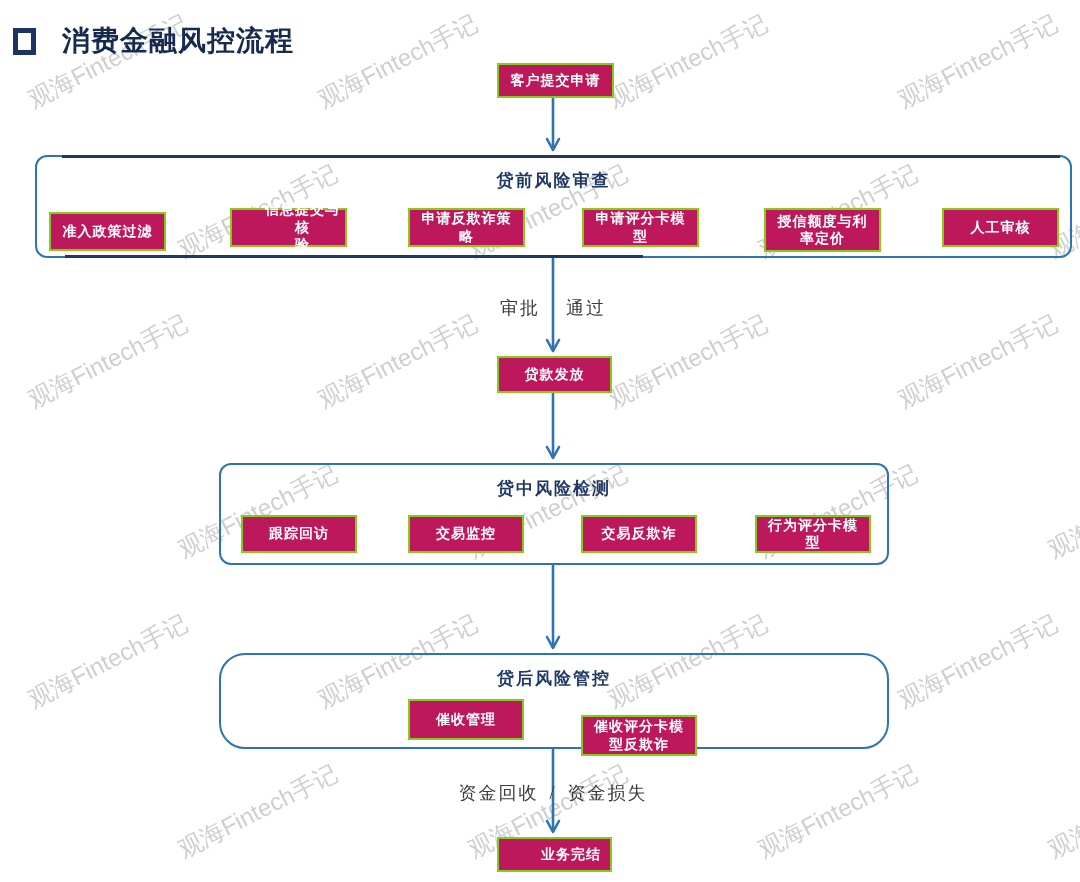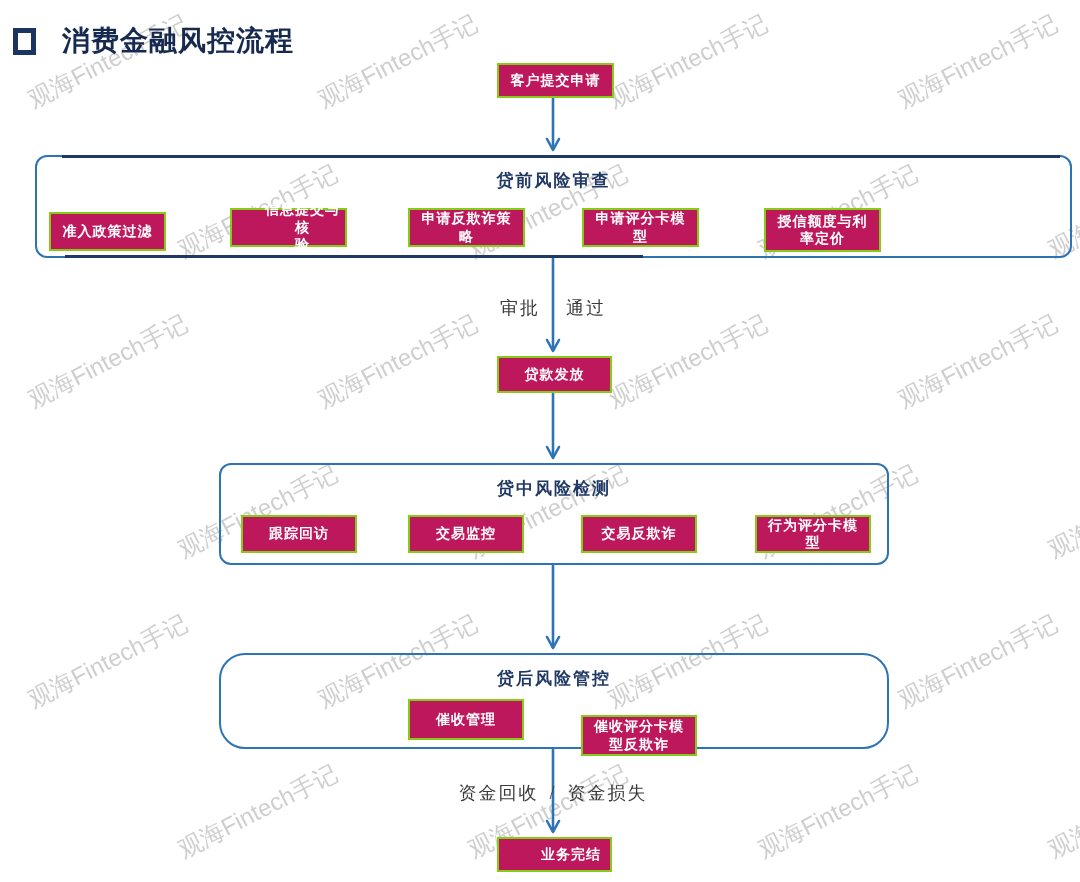--- a/index.html
+++ b/index.html
@@ -108,20 +108,21 @@
     <div class="stage-title">贷前风险审查</div>
     <div class="node" style="left:12px; top:55px;width:117px;height:39px;">准入政策过滤</div>
     <div class="node" style="left:193px;top:51px;width:117px;height:39px;padding-left:28px;">信息提交与核
 验</div>
     <div class="node" style="left:371px;top:51px;width:117px;height:39px;">申请反欺诈策
 略</div>
     <div class="node" style="left:545px;top:51px;width:117px;height:39px;">申请评分卡模
 型</div>
     <div class="node" style="left:727px;top:51px;width:117px;height:44px;">授信额度与利
 率定价</div>
+    <div class="node" style="left:905px;top:51px;width:117px;height:39px;">人工审核</div>
   </section>
 
   <div class="flow-label" style="left:433px;top:296px;width:240px;">
     <span>审批</span>
     <span class="gap-wide"></span>
     <span>通过</span>
   </div>
 
   <div class="node" style="left:497px;top:356px;width:115px;height:37px;">贷款发放</div>
 

